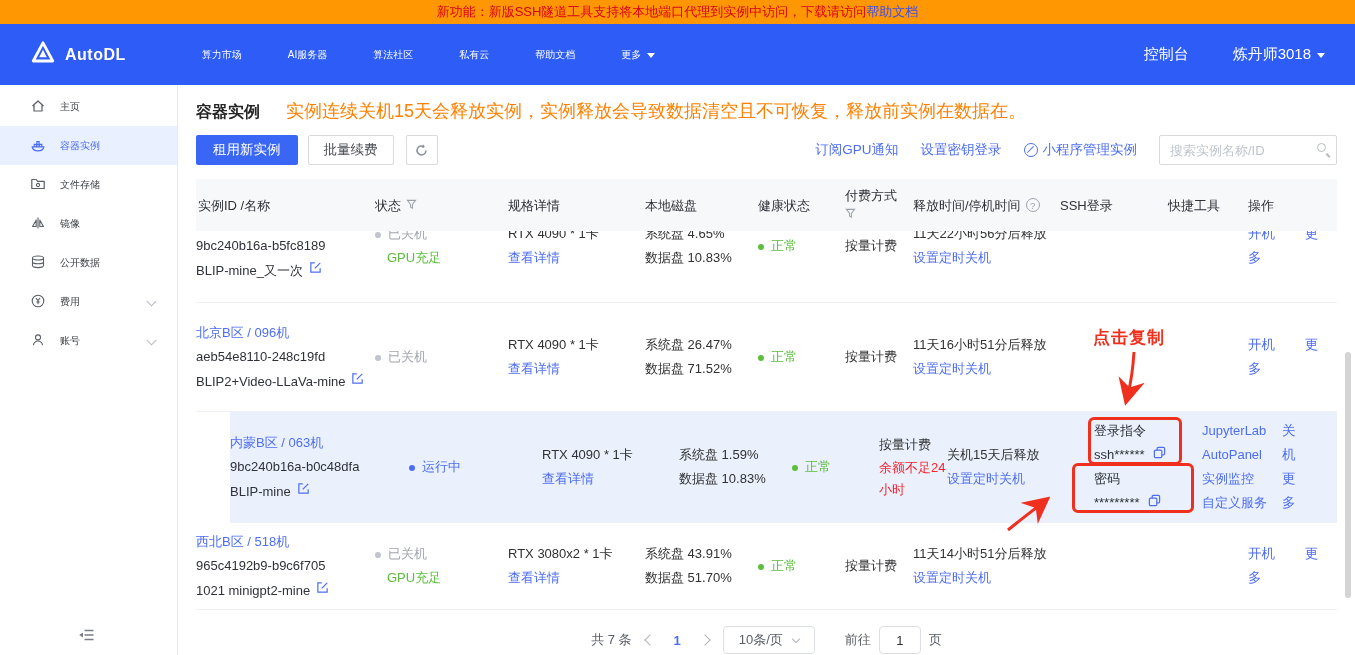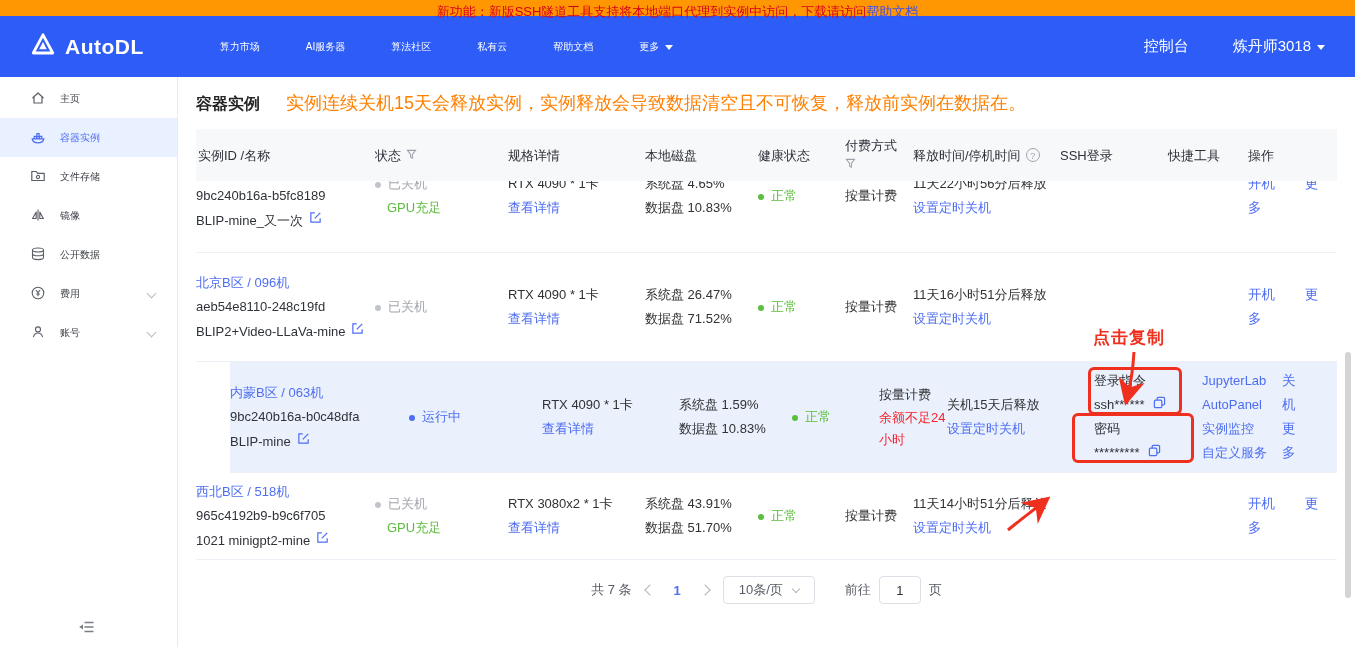--- a/index.html
+++ b/index.html
@@ -5,29 +5,29 @@
   * { box-sizing: border-box; margin: 0; padding: 0; }
   html,body { width:1355px; height:655px; overflow:hidden; }
   body {
     font-family: "Liberation Sans", "DejaVu Sans", sans-serif;
     background:#fff; position:relative; font-size:13px; color:#303133;
   }
   a { text-decoration:none; cursor:pointer; }
   .link { color:#4e6ef2; }
 
   
-  .banner { height:16px; background:#ff9702; text-align:center; line-height:24px;
+  .banner { height:24px; background:#ff9702; text-align:center; line-height:24px;
     font-size:13px; color:#d9001b; }
   .banner .blink { color:#3d4ef2; }
 
   
   .navbar { height:61px; background:#2d5cf6; display:flex; align-items:center;
     padding:0 30px; color:#fff; }
   .brand { display:flex; align-items:center; gap:9px; margin-right:76px; }
-  .brand-name { font-size:21px; font-weight:bold; letter-spacing:.5px; }
+  .brand-name { font-size:16px; font-weight:bold; letter-spacing:.5px; }
   .nav-menu { display:flex; align-items:center; gap:46px; font-size:10px; }
   .nav-item { color:#fff; display:flex; align-items:center; gap:6px; }
   .caret-down { width:0; height:0; border-left:4.5px solid transparent;
     border-right:4.5px solid transparent; border-top:5.5px solid #fff; margin-top:2px; }
   .nav-right { margin-left:auto; display:flex; align-items:center; gap:44px; font-size:15px; }
 
   
   .layout { display:flex; height:570px; }
   .sidebar { width:178px; border-right:1px solid #eaeaea; position:relative; flex:none; padding-top:2px; }
   .side-item { height:39px; display:flex; align-items:center; padding-left:30px;
@@ -232,20 +232,42 @@
         </svg>
     </span>
   </div>
 
   <div class="main">
     <div class="page-head">
       <span class="page-title">容器实例</span>
       <span class="page-warning">实例连续关机15天会释放实例，实例释放会导致数据清空且不可恢复，释放前实例在数据在。</span>
     </div>
 
+    <div class="toolbar">
+      <button class="btn-primary">租用新实例</button>
+      <button class="btn-plain">批量续费</button>
+      <span class="btn-icon">
+        <svg width="15" height="15" viewBox="0 0 16 16">
+            <path d="M12.8 8A4.8 4.8 0 1 1 11 4.2" fill="none" stroke="#8a8f99" stroke-width="1.6"></path>
+            <path d="M10 1.4l1.2 3-3 .9z" fill="#8a8f99"></path>
+          </svg>
+      </span>
+      <div class="toolbar-right">
+        <a class="tlink">订阅GPU通知</a>
+        <a class="tlink">设置密钥登录</a>
+        <a class="tlink">
+            <span class="mp-icon"></span>
+            <span>小程序管理实例</span>
+          </a>
+        <span class="search-wrap">
+          <input class="search-input" placeholder="搜索实例名称/ID" style="">
+          <span class="mag"></span>
+        </span>
+      </div>
+    </div>
 
     <div class="table">
       <div class="grid thead">
         <div class="th" style="padding-left:2px;">
             <span>实例ID /名称</span>
           </div>
         <div class="th">
             <span>状态</span>
           <span><svg width="11" height="11" viewBox="0 0 12 12">
                 <path d="M1.5 1.5h9L7 5.8V10L5 9V5.8z" fill="none" stroke="#9aa0ab" stroke-width="1.1"></path>

